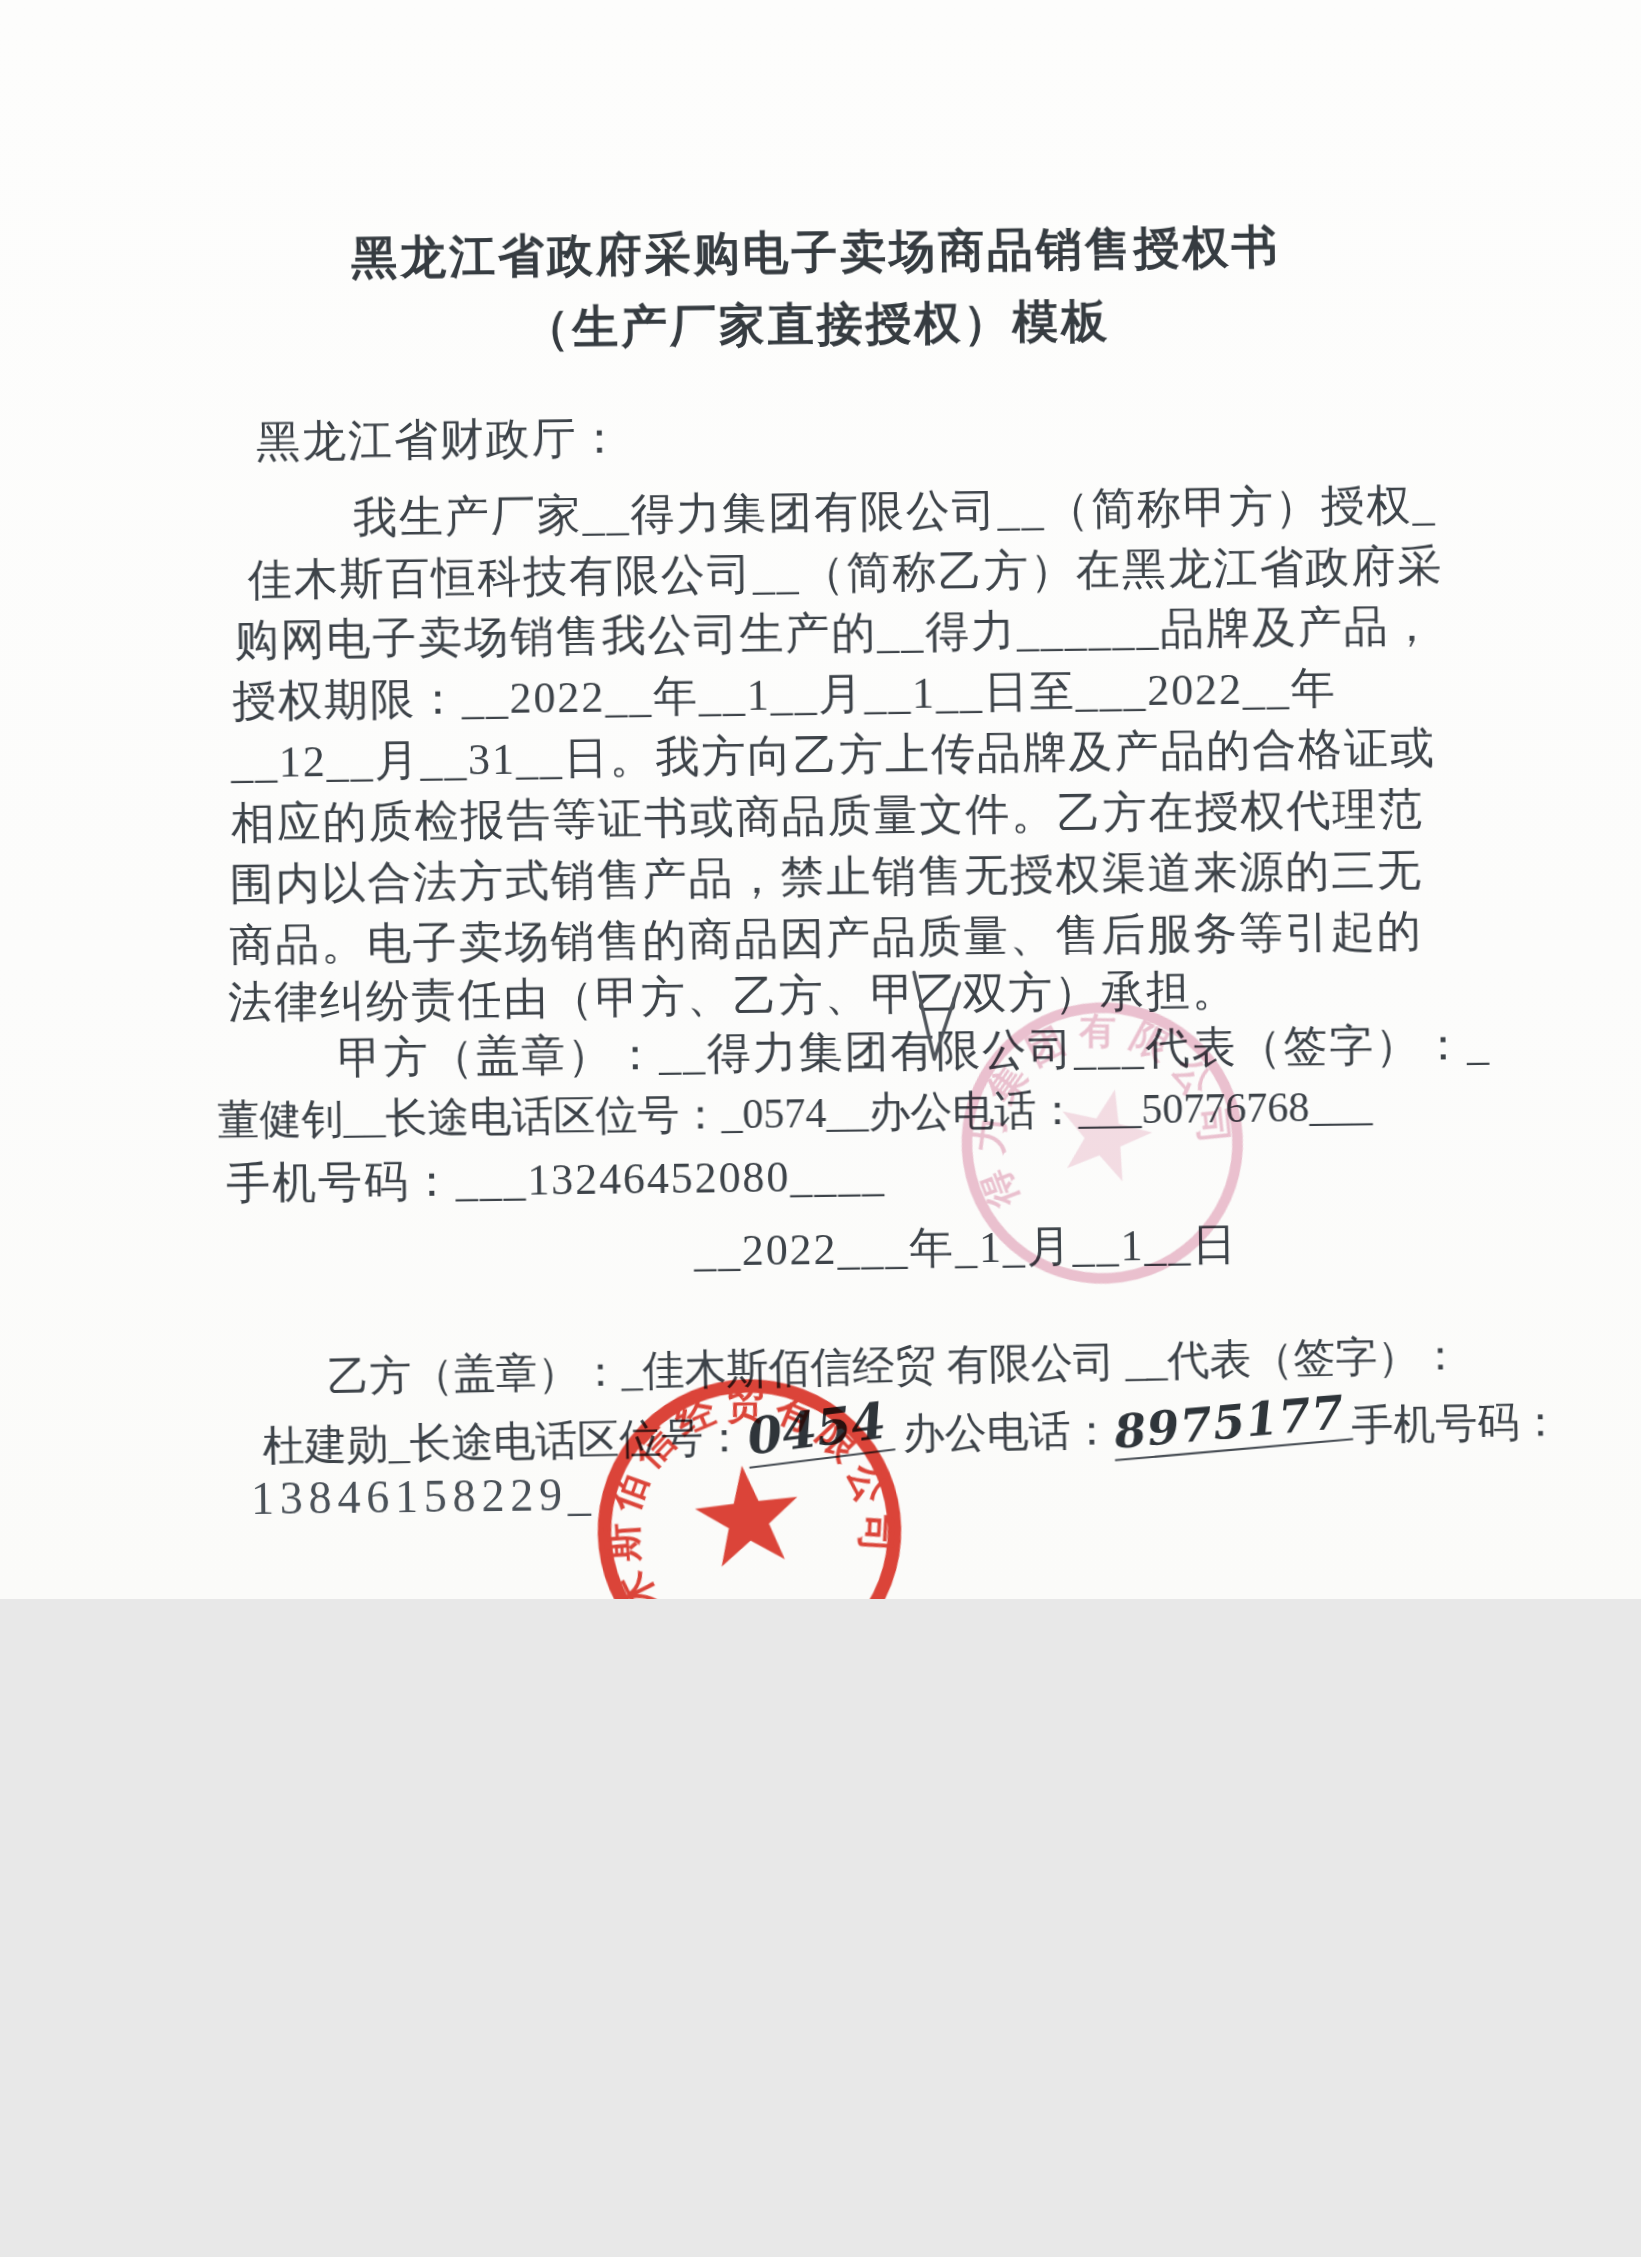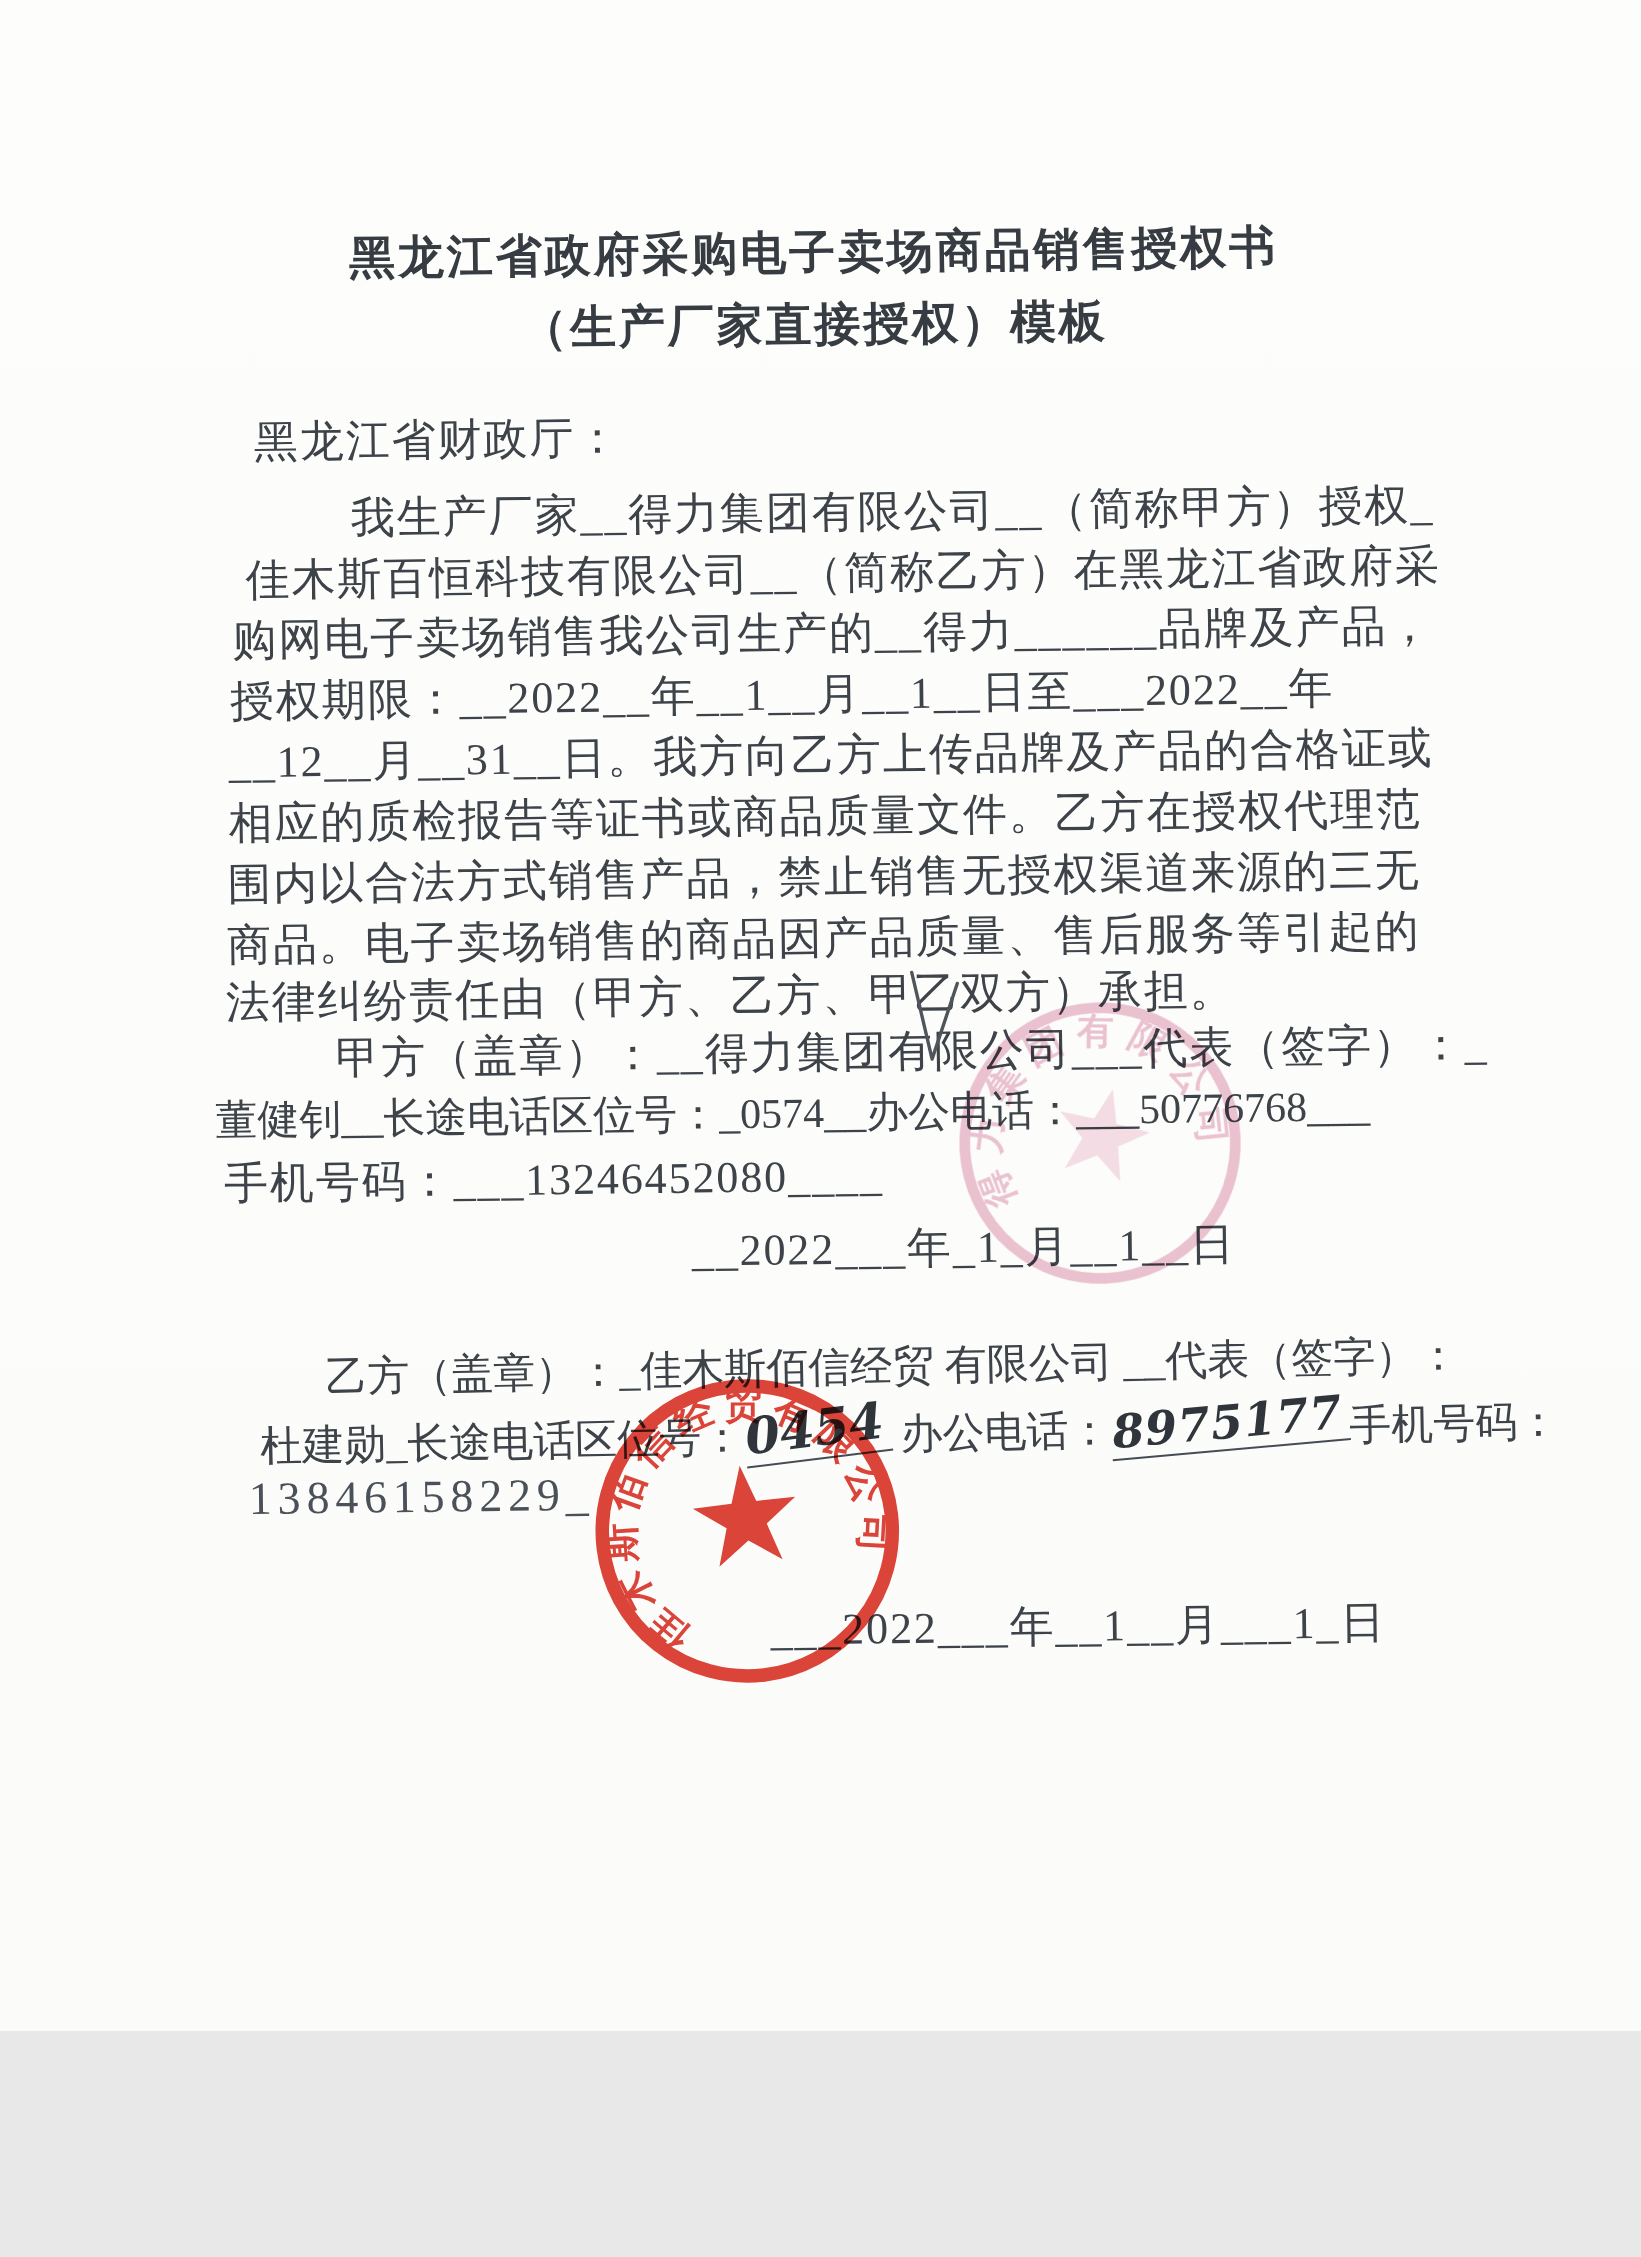--- a/index.html
+++ b/index.html
@@ -1,17 +1,17 @@
 <!DOCTYPE html>
 <html><head>
 <meta charset="utf-8">
 <style>
   html,body { margin:0; padding:0; background:#e8e8e8; }
   .page {
-    position:relative; width:1641px; height:2031px;
+    position:relative; width:1641px; height:1599px;
     background:linear-gradient(180deg,#fdfdfc 0%, #fcfcfb 60%, #fbfbf9 100%);
     overflow:hidden;
     font-family:"Liberation Serif","DejaVu Serif",serif;
     color:#3d4349;
   }
   .content { position:absolute; inset:0; transform:rotate(-0.7deg); transform-origin:50% 42%; }
   .title {
     position:absolute; left:3.9px; width:1634px; text-align:center;
     font-family:"Liberation Sans","DejaVu Sans",sans-serif;
     font-weight:bold; font-size:46px; letter-spacing:2.9px; color:#363c41;

